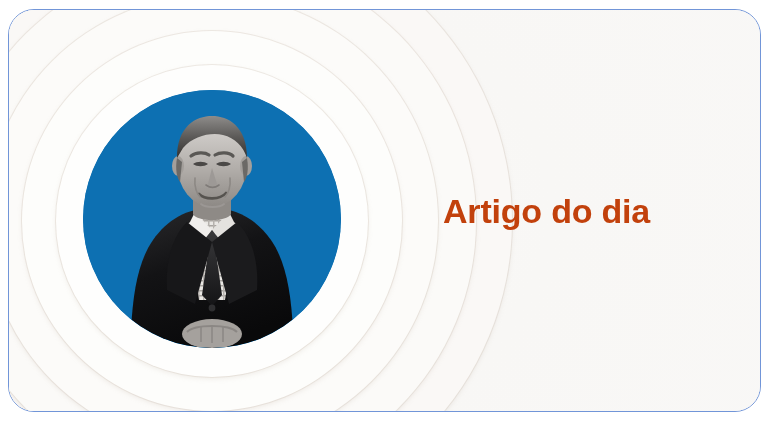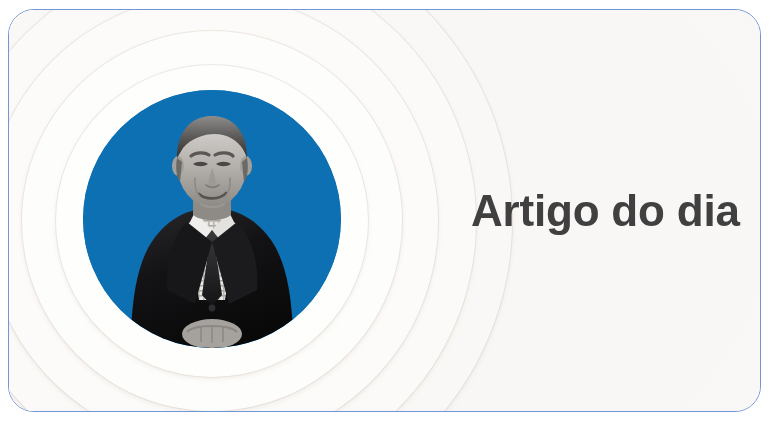--- a/index.html
+++ b/index.html
@@ -103,27 +103,27 @@
     left: 430px;
     top: 0;
     width: 300px;
     height: 401px;
     display: flex;
     align-items: center;
     justify-content: flex-start;
   }
   .title {
     font-family: "Liberation Sans", sans-serif;
-    font-size: 44px;
+    font-size: 34px;
     font-weight: bold;
-    color: #404040;
+    color: #c2410c;
     letter-spacing: -0.2px;
     white-space: nowrap;
     line-height: 1;
-    margin-left: 32px;
+    margin-left: 4px;
   }
 </style>
 </head>
 <body>
 
 <div class="canvas">
 
   <div class="card">
     <div class="card-surface"></div>
 

